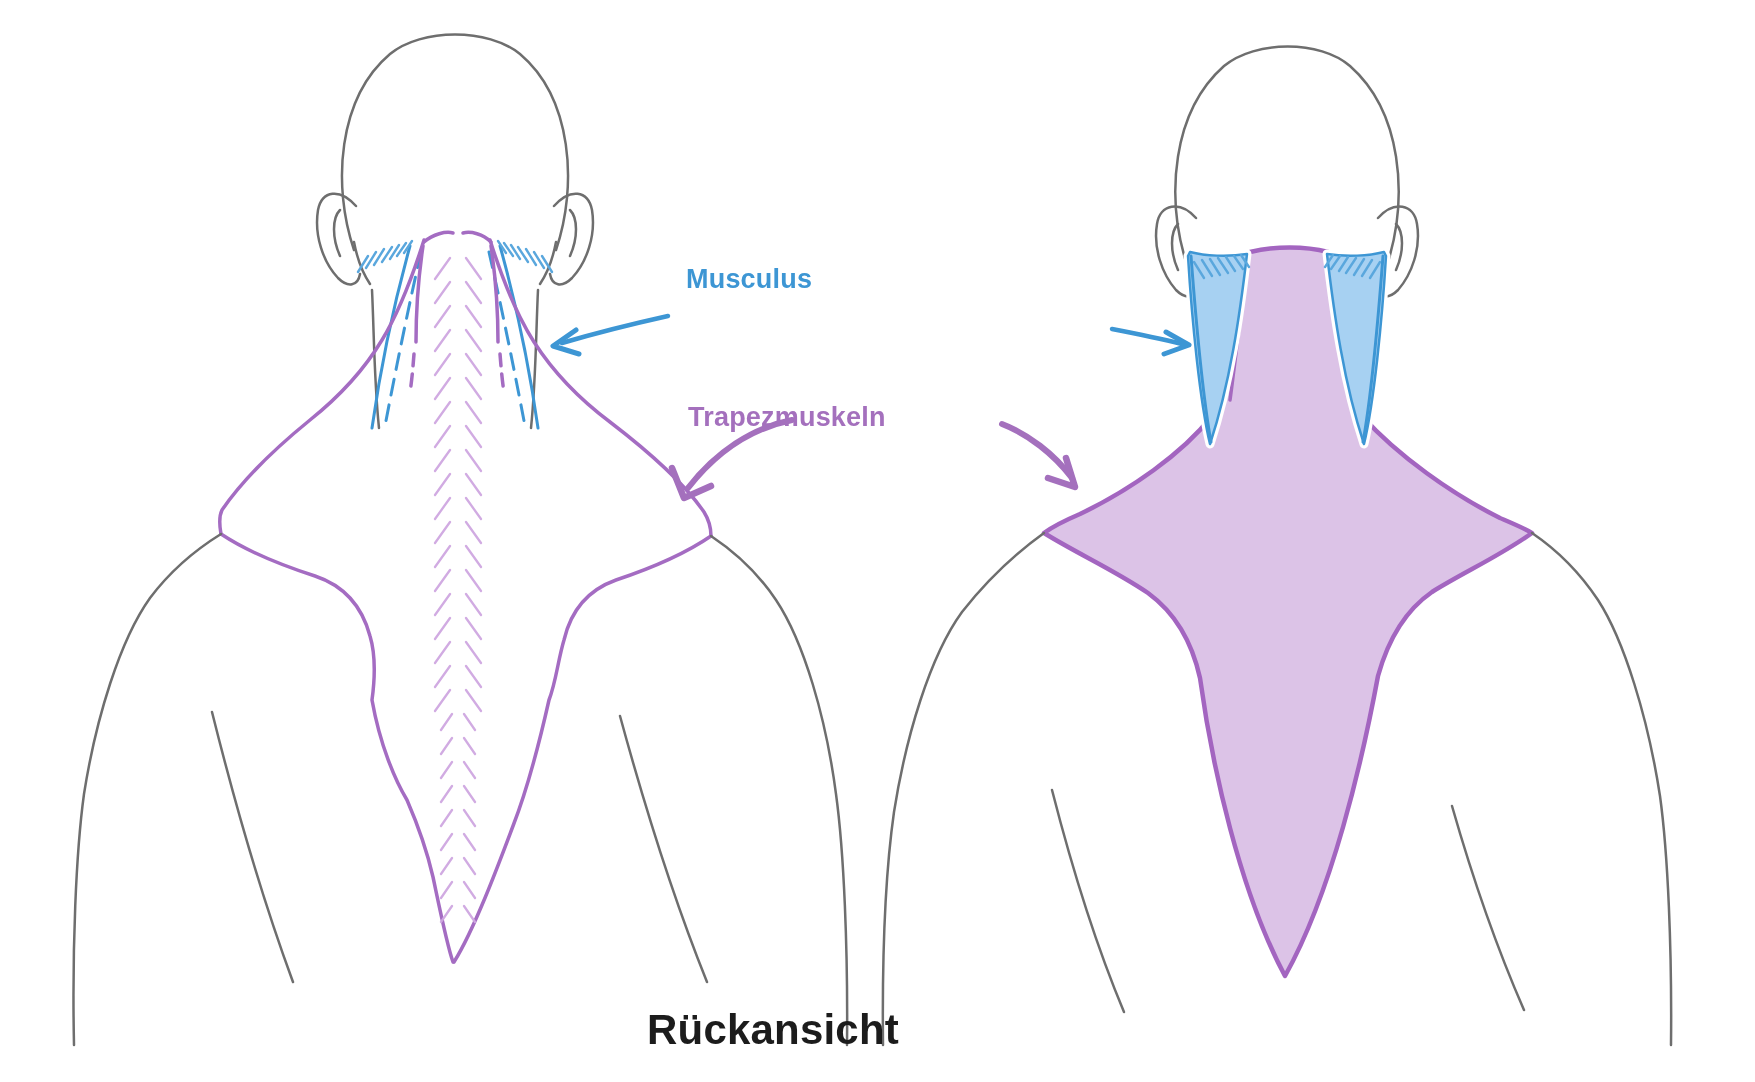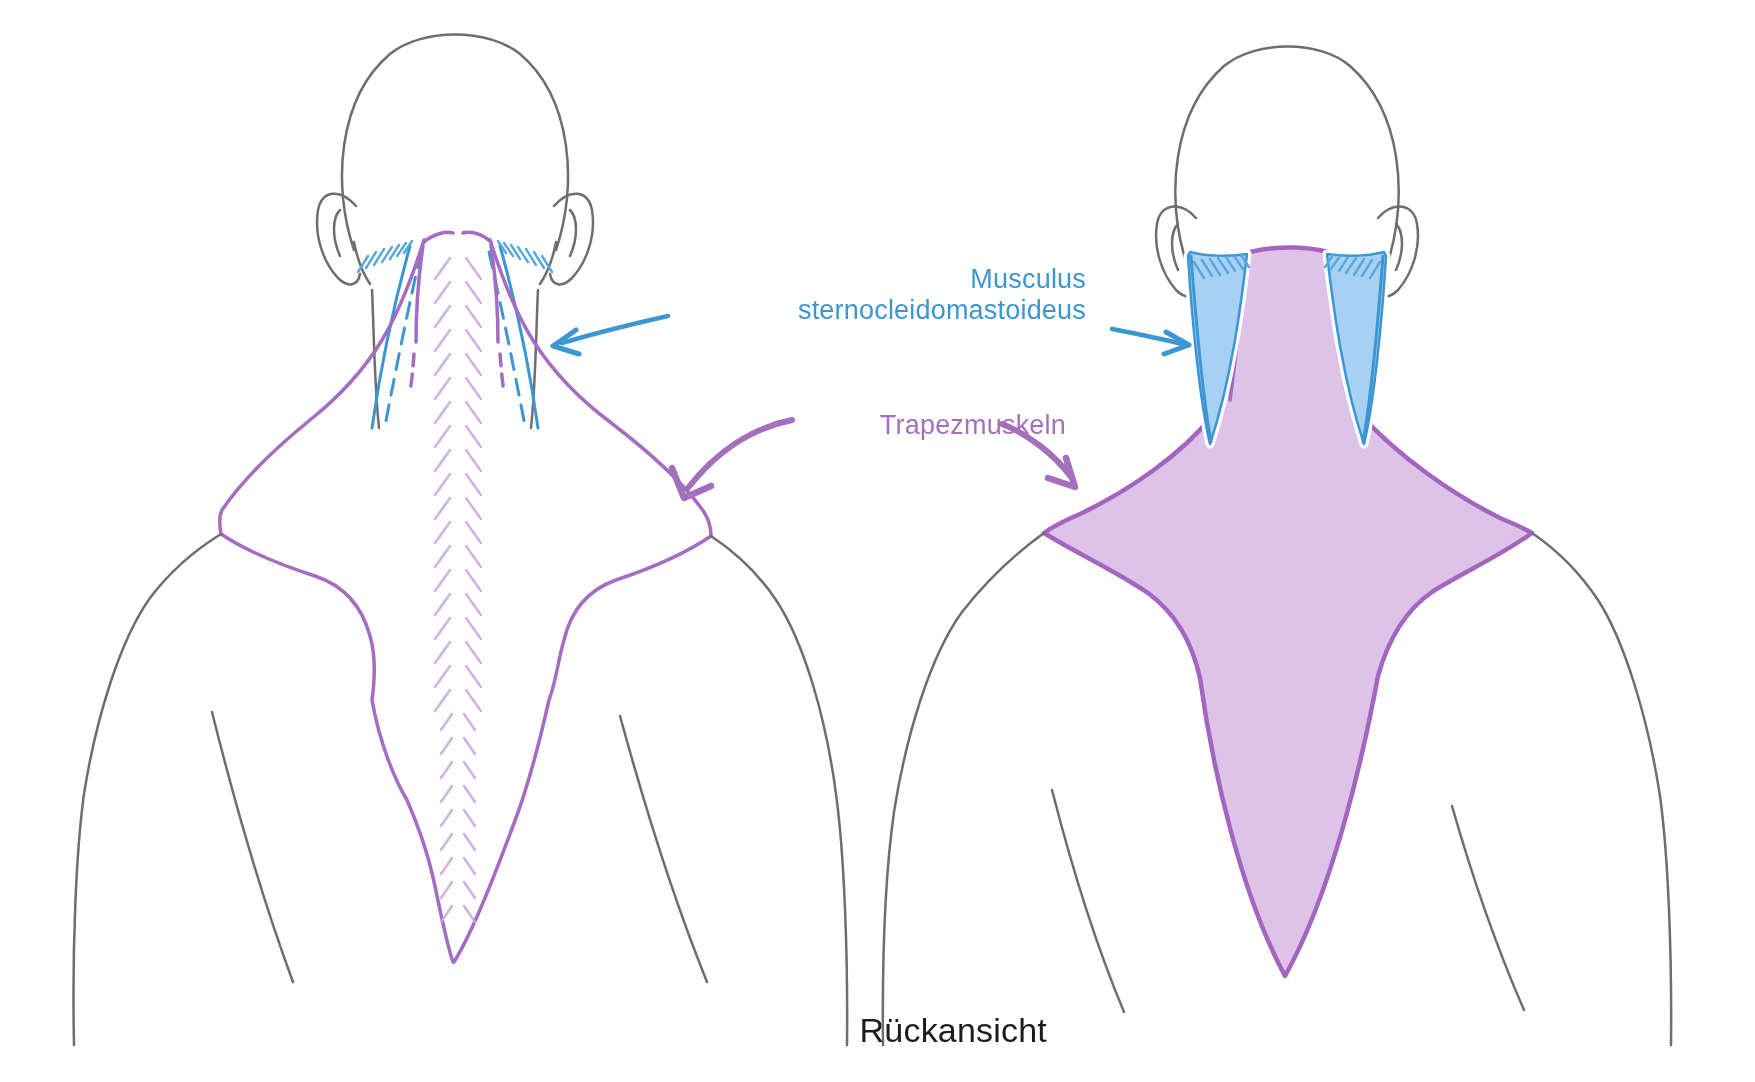--- a/index.html
+++ b/index.html
@@ -7,32 +7,32 @@
     position:relative;
     width:1755px;height:1082px;
     background:#ffffff;
     overflow:hidden;
     font-family:"Liberation Sans", sans-serif;
   }
   .canvas svg{position:absolute;left:0;top:0;}
   .label{
     position:absolute;
     width:400px;
-    text-align:right;
-    font-weight:normal;
+    text-align:left;
+    font-weight:bold;
     font-size:27px;
     line-height:31px;
     letter-spacing:.2px;
   }
   .label-scm{left:686px;top:264px;color:#3d96d4;}
-  .label-trapezius{left:666px;top:402px;color:#a470bd;margin-top:8px;}
+  .label-trapezius{left:688px;top:402px;color:#a470bd;}
   .label-simplified{left:1088px;top:521px;color:#7b51a4;}
   .label-title{
     left:647px;top:1010px;width:400px;
-    color:#1c1c1c;font-size:34px;line-height:40px;
+    color:#1c1c1c;font-size:42px;line-height:40px;
   }
   
   .gray{stroke:#6e6e6e;fill:none;stroke-width:2.5;stroke-linecap:round;}
   .blue{stroke:#3d96d4;fill:none;stroke-width:3;stroke-linecap:round;}
   .bluehatch{stroke:#5aa7dd;fill:none;stroke-width:2.4;stroke-linecap:round;}
   .purple{stroke:#a46cc2;fill:none;stroke-width:3.5;stroke-linecap:round;}
   .feather{stroke:#cfa6e0;fill:none;stroke-width:2.3;stroke-linecap:round;opacity:.95;}
   .kite{fill:#dcc3e7;stroke:#a365c0;stroke-width:4.5;stroke-linejoin:round;}
   .kiteline{stroke:#9e5fba;fill:none;stroke-width:3.5;stroke-linecap:round;opacity:.9;}
   .scmfill{fill:#a7d1f2;stroke:#3d96d4;stroke-width:2.5;stroke-linejoin:round;}
@@ -167,21 +167,20 @@
       <path class="arrowhead-purple" d="M 672,468 L 684,498 L 711,486"></path>
     </g>
     <g>
       <path class="arrow-purple" d="M 1002,424 C 1028,434 1054,454 1072,478"></path>
       <path class="arrowhead-purple" d="M 1048,478 L 1075,487 L 1066,458"></path>
     </g>
   </svg>
 
   <div class="label label-scm">
     <div>Musculus</div>
-    <div>sternocleidomastoideus</div>
   </div>
 
   <div class="label label-trapezius">Trapezmuskeln</div>
 
 
   <div class="label label-title">Rückansicht</div>
 
 </div>
 
 </body></html>

